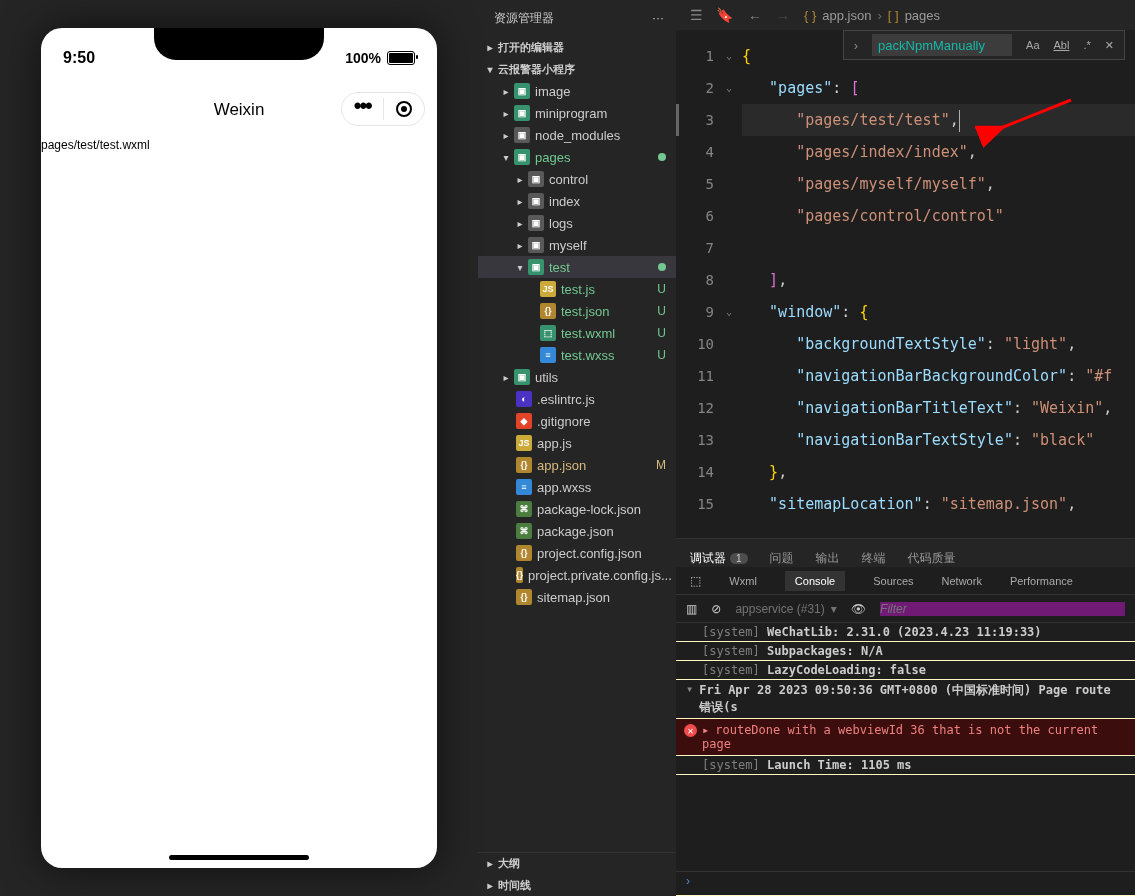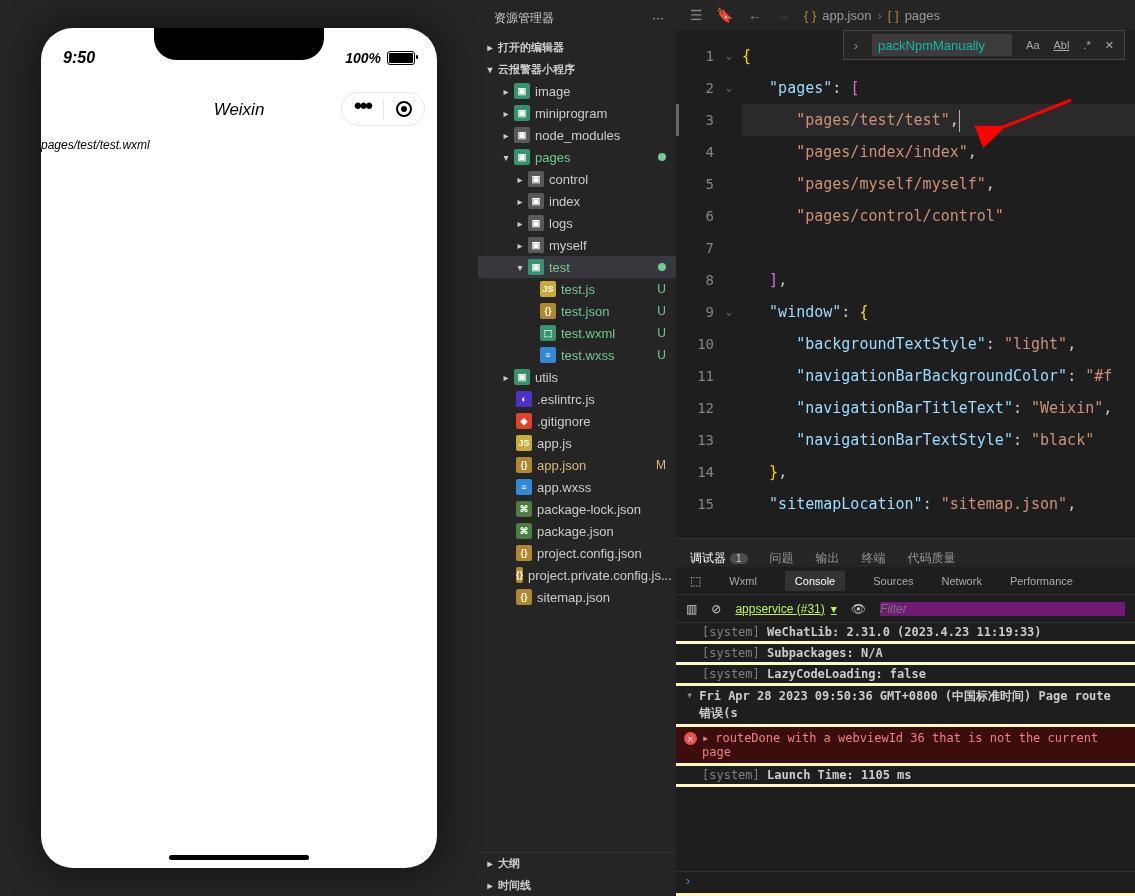--- a/index.html
+++ b/index.html
@@ -1,20 +1,20 @@
 <!DOCTYPE html>
 <html><head>
 <meta charset="utf-8">
 <style>
   * { margin:0; padding:0; box-sizing:border-box; }
   body { font-family: "Segoe UI", "Microsoft YaHei", sans-serif; background:#1e1e1e; color:#ccc; width:1135px; height:896px; overflow:hidden; display:flex; }
   
   
   .sim-col { width:478px; background:#252525; display:flex; flex-direction:column; align-items:center; padding-top:28px; }
-  .phone { width:396px; height:840px; background:#fff; border-radius:32px; position:relative; box-shadow:0 0 40px rgba(0,0,0,0.6); overflow:hidden;font-style:italic; }
+  .phone { width:396px; height:840px; background:#fff; border-radius:21px; position:relative; box-shadow:0 0 40px rgba(0,0,0,0.6); overflow:hidden; }
   .notch { position:absolute; top:0; left:50%; transform:translateX(-50%); width:170px; height:32px; background:#000; border-radius:0 0 22px 22px; z-index:3; }
   .status-bar { position:absolute; top:0; left:0; right:0; height:54px; display:flex; align-items:center; justify-content:space-between; padding:6px 22px 0; color:#000; font-size:16px; font-weight:600; }
   .batt { display:flex; align-items:center; gap:6px; font-size:14px;}
   .batt-body { width:28px; height:14px; border:1.6px solid #000; border-radius:3px; position:relative; }
   .batt-body:before { content:""; display:block; position:absolute; right:-4px; top:3px; width:2.5px; height:4px; background:#000; border-radius:1px;}
   .batt-body:after { content:""; display:block; position:absolute; left:1px; top:1px; bottom:1px; right:1px; background:#000; border-radius:1px;}
   .nav-bar { position:absolute; top:54px; left:0; right:0; height:56px; display:flex; align-items:center; justify-content:center; color:#000; font-size:17px; }
   .nav-caps { position:absolute; right:12px; top:10px; border:1px solid #e5e5e5; border-radius:18px; height:34px; width:84px; background:#fff; display:flex; align-items:center; }
   .cap-btn { flex:1; display:flex; align-items:center; justify-content:center; color:#000; font-weight:bold;}
   .cap-divider {width:1px; height:22px; background:#e5e5e5;}
@@ -78,25 +78,25 @@
   
   .debug { height:358px; background:#1e1e1e; border-top:1px solid #333; display:flex; flex-direction:column; font-size:12px; }
   .dbg-tabs1 { height:28px; display:flex; align-items:flex-end; gap:22px; padding:0 14px; background:#252526; font-size:12px; }
   .dbg-tabs1 .t { color:#999; cursor:pointer;}
   .dbg-tabs1 .t.act { color:#fff;}
   .badge { display:inline-block; background:#4d4d4d; color:#ccc; border-radius:8px; padding:0 6px; font-size:10px; margin-left:4px;}
   .dbg-tabs2 { height:28px; display:flex; align-items:center; gap:28px; padding:0 14px; border-bottom:1px solid #333; background:#1e1e1e;}
   .dbg-tabs2 .t { color:#aaa; cursor:pointer; font-size:11px;}
   .dbg-tabs2 .t.act { background:#333; padding:4px 10px; color:#fff;}
   .dbg-bar { height:28px; display:flex; align-items:center; gap:14px; padding:0 10px; border-bottom:1px solid #333;}
-  .dbg-bar .drop { color:#bef264; font-size:12px; display:flex; align-items:flex-end; gap:6px;text-decoration:underline;}
+  .dbg-bar .drop { color:#737373; font-size:12px; display:flex; align-items:flex-end; gap:6px;}
   .filter { flex:1; }
   .filter input { width:100%; background:#701a75; border:none; color:#999; font-style:italic; font-size:12px; outline:none;}
   .console { flex:1; font-family:Consolas,monospace; font-size:12px; color:#ccc; overflow:auto; border-bottom:1px solid #333;}
-  .cline { padding:2px 10px; border-bottom:3px solid #fef9c3; display:flex; }
+  .cline { padding:2px 10px; border-bottom:1px solid #fef9c3; display:flex; }
   .err-box { background:#3b0d0d; margin:0; padding:4px 10px 4px 26px;}
   .err-box .emsg { color:#f08080;}
   .err-dot { display:inline-block; width:13px; height:13px; border-radius:50%; background:#f14c4c; color:#fff; font-size:10px; line-height:13px; text-align:center; margin-left:-18px; margin-right:5px;}
   .ctri { color:#888; margin-right:6px;}
   
   .sys { color:#7f7f7f;}
 </style>
 </head>
 <body>
 

